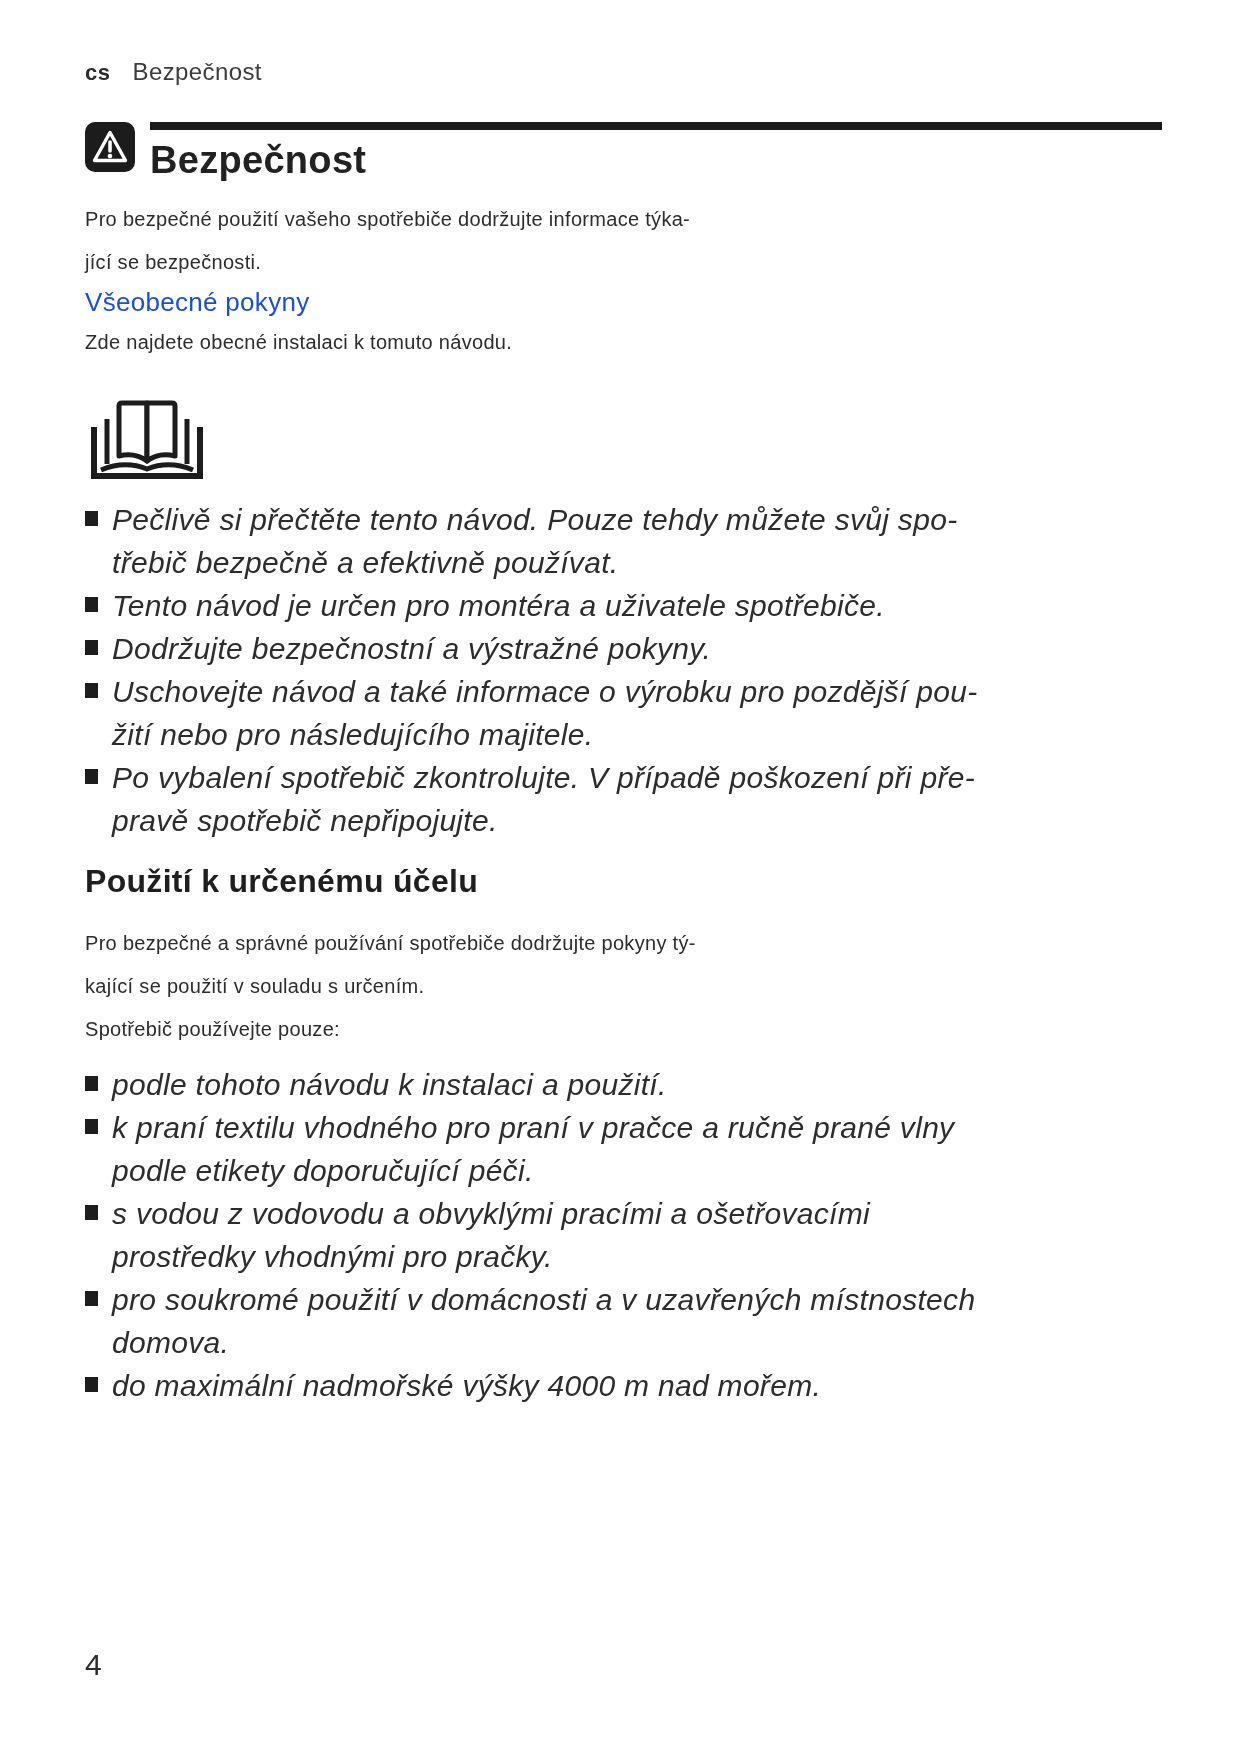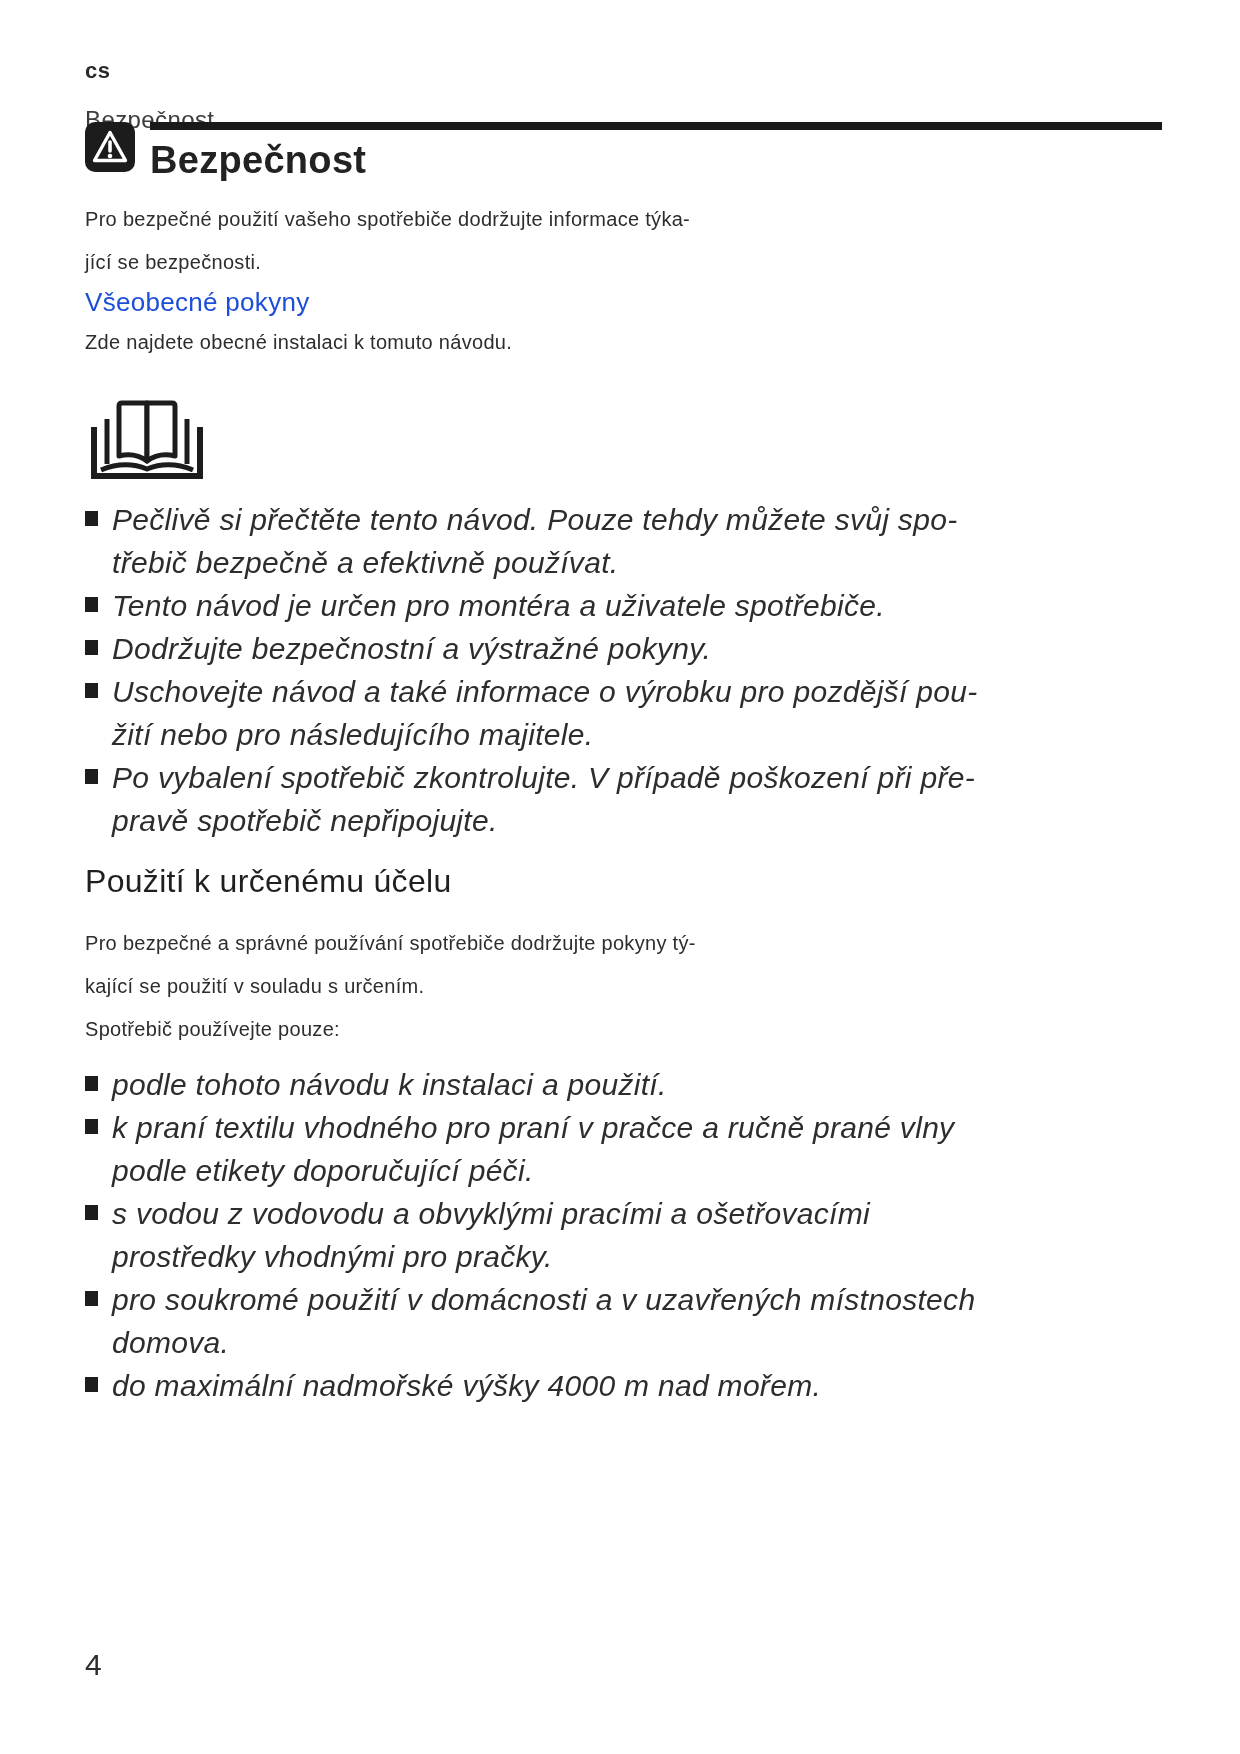--- a/index.html
+++ b/index.html
@@ -7,21 +7,21 @@
     position:relative;
     width:1240px;height:1754px;
     box-sizing:border-box;
     padding:58px 78px 0 85px;
     background:#ffffff;
     font-family:"Liberation Sans", sans-serif;
     color:#2d2d2d;
     overflow:hidden;
   }
   
-  .page-header{display:flex;align-items:baseline;gap:22px;height:32px;flex-direction:column;}
+  .page-header{display:flex;align-items:baseline;gap:22px;height:32px;}
   .lang{font-size:22px;font-weight:bold;color:#2b2b2b;letter-spacing:.5px;}
   .chapter{font-size:24px;color:#3c3c3c;letter-spacing:.4px;}
 
   
   .title-block{display:flex;margin-top:32px;}
   .warn-icon{flex:0 0 auto;width:50px;height:50px;display:block;}
   .title-right{flex:1;margin-left:15px;min-width:0;}
   .rule{height:8px;background:#1a1a1a;}
   h1.doc-title{
     margin:8px 0 0 0;
@@ -53,21 +53,21 @@
   }
   .bsq{
     flex:0 0 auto;
     width:13px;height:15px;background:#1d1d1d;
     margin:13px 14px 0 0;
   }
   li .li-text{white-space:pre-line;}
 
   h2.sub-title{
     margin:18px 0 0 0;
-    font-size:32px;line-height:42px;font-weight:normal;color:#1f1f1f;
+    font-size:32px;line-height:42px;font-weight:bold;color:#1f1f1f;
     letter-spacing:.3px;
   }
   .after-h2{margin-top:20px;}
 
   ul.bullets.tight{margin-top:12px;}
 
   .page-number{
     position:absolute;left:85px;top:1648px;
     font-size:30px;color:#2d2d2d;
   }

